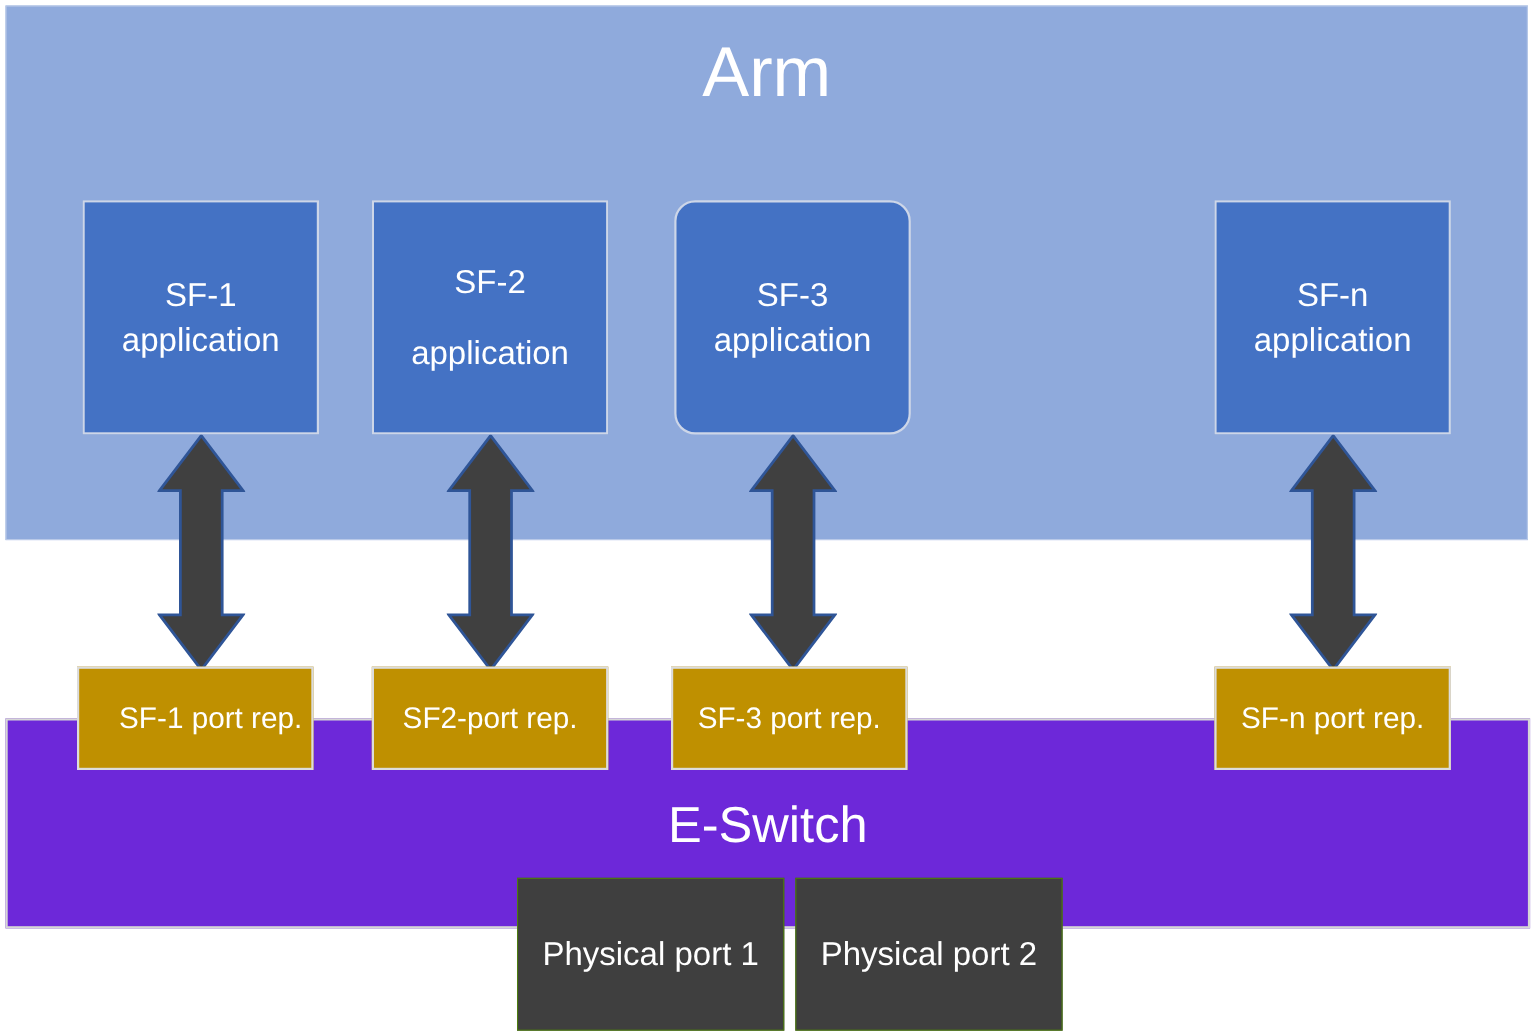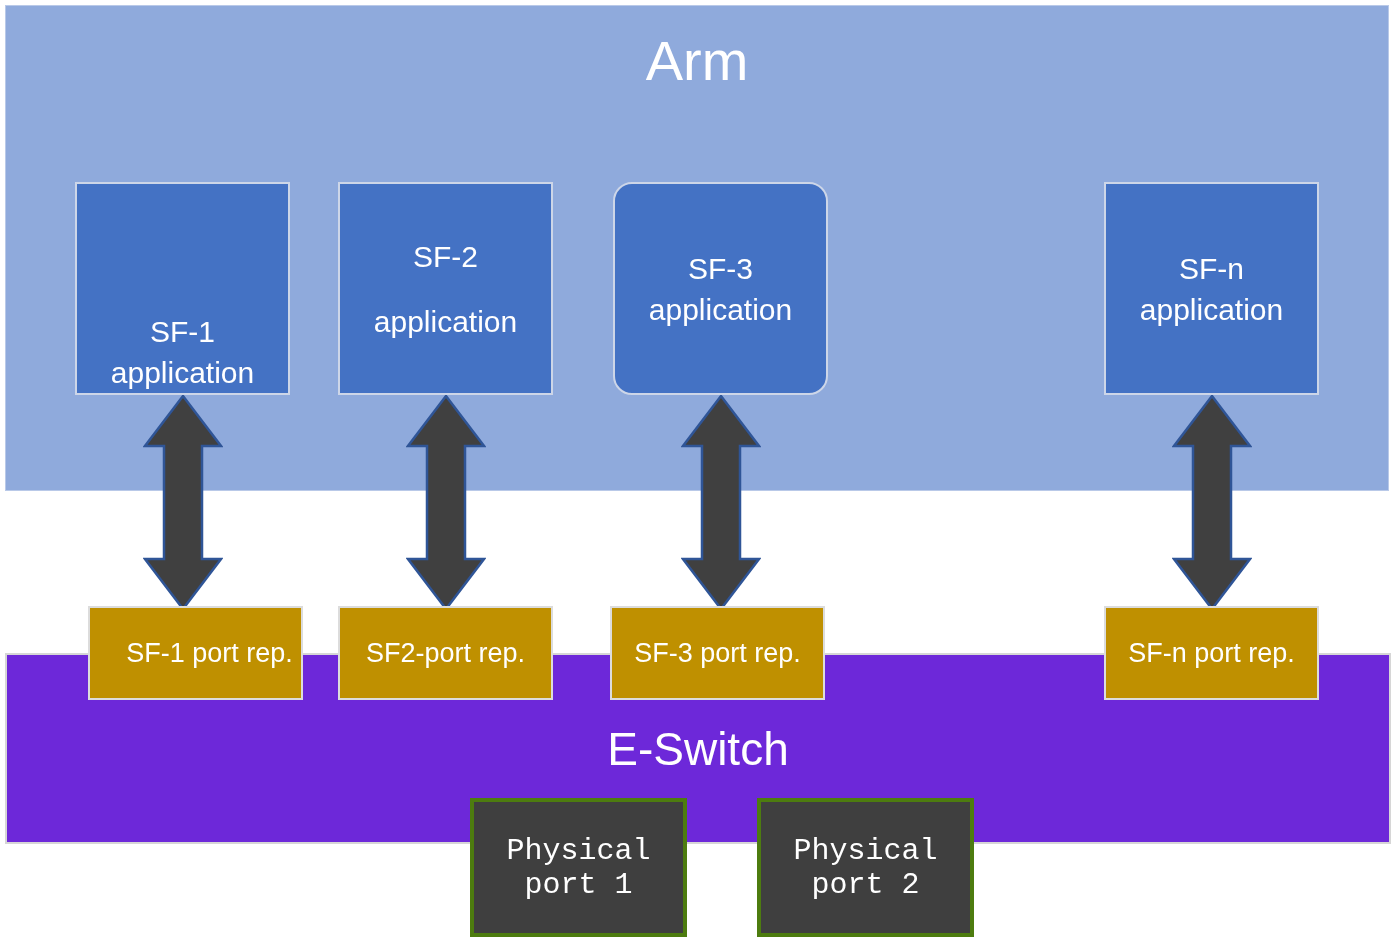--- a/index.html
+++ b/index.html
@@ -19,21 +19,21 @@
     position: absolute;
     left: 5px; top: 5px;
     width: 1384px; height: 486px;
     background: #8FAADC;
     border: 1px solid #b9c9e8;
   }
   .arm-title {
     width: 100%;
     text-align: center;
     padding-top: 24px;
-    font-size: 56px;
+    font-size: 64px;
     line-height: 1.1;
     color: #ffffff;
   }
 
   
   .app-box {
     position: absolute;
     top: 182px;
     width: 215px; height: 213px;
     background: #4472C4;
@@ -41,21 +41,21 @@
     color: #ffffff;
     display: flex;
     flex-direction: column;
     align-items: center;
     justify-content: center;
     font-size: 30px;
     line-height: 41px;
     text-align: center;
     z-index: 2;
   }
-  .app-1 { left: 75px; justify-content: flex-end; }
+  .app-1 { left: 75px; }
   .app-2 { left: 338px; gap: 24px; }
   .app-3 { left: 613px; border-radius: 19px; }
   .app-4 { left: 1104px; }
 
   
   .arrow {
     position: absolute;
     top: 394px;
     width: 80px; height: 217px;
     z-index: 1;
@@ -74,21 +74,21 @@
     background: #BF9000;
     border: 2px solid #dcdcdc;
     color: #ffffff;
     display: flex;
     align-items: center;
     justify-content: center;
     font-size: 27px;
     text-align: center;
     z-index: 3;
   }
-  .rep-1 { left: 88px; padding-left: 28px; }
+  .rep-1 { left: 70px; padding-left: 28px; }
   .rep-2 { left: 338px; }
   .rep-3 { left: 610px; }
   .rep-4 { left: 1104px; }
 
   
   .eswitch-band {
     position: absolute;
     left: 5px; top: 653px;
     width: 1386px; height: 191px;
     background: #6d28d9;
@@ -100,34 +100,33 @@
   }
   .eswitch-label {
     color: #ffffff;
     font-size: 46px;
   }
 
   
   .phys-port {
     position: absolute;
     top: 798px;
-    width: 217px; height: 139px;
+    width: 243px; height: 139px;
     background: #3F3F3F;
-    border: 4px solid #4d7c0f;
+    border: 1px solid #4d7c0f;
     color: #ffffff;
     display: flex;
     align-items: center;
     justify-content: center;
     font-size: 30px;
     text-align: center;
     z-index: 4;
-    font-family: Liberation Mono, monospace;
   }
   .pp-1 { left: 470px; }
-  .pp-2 { left: 757px; }
+  .pp-2 { left: 723px; }
 </style>
 </head>
 <body>
 
 <div class="canvas">
 
   <div class="arm-region">
     <div class="arm-title">Arm</div>
   </div>
 

